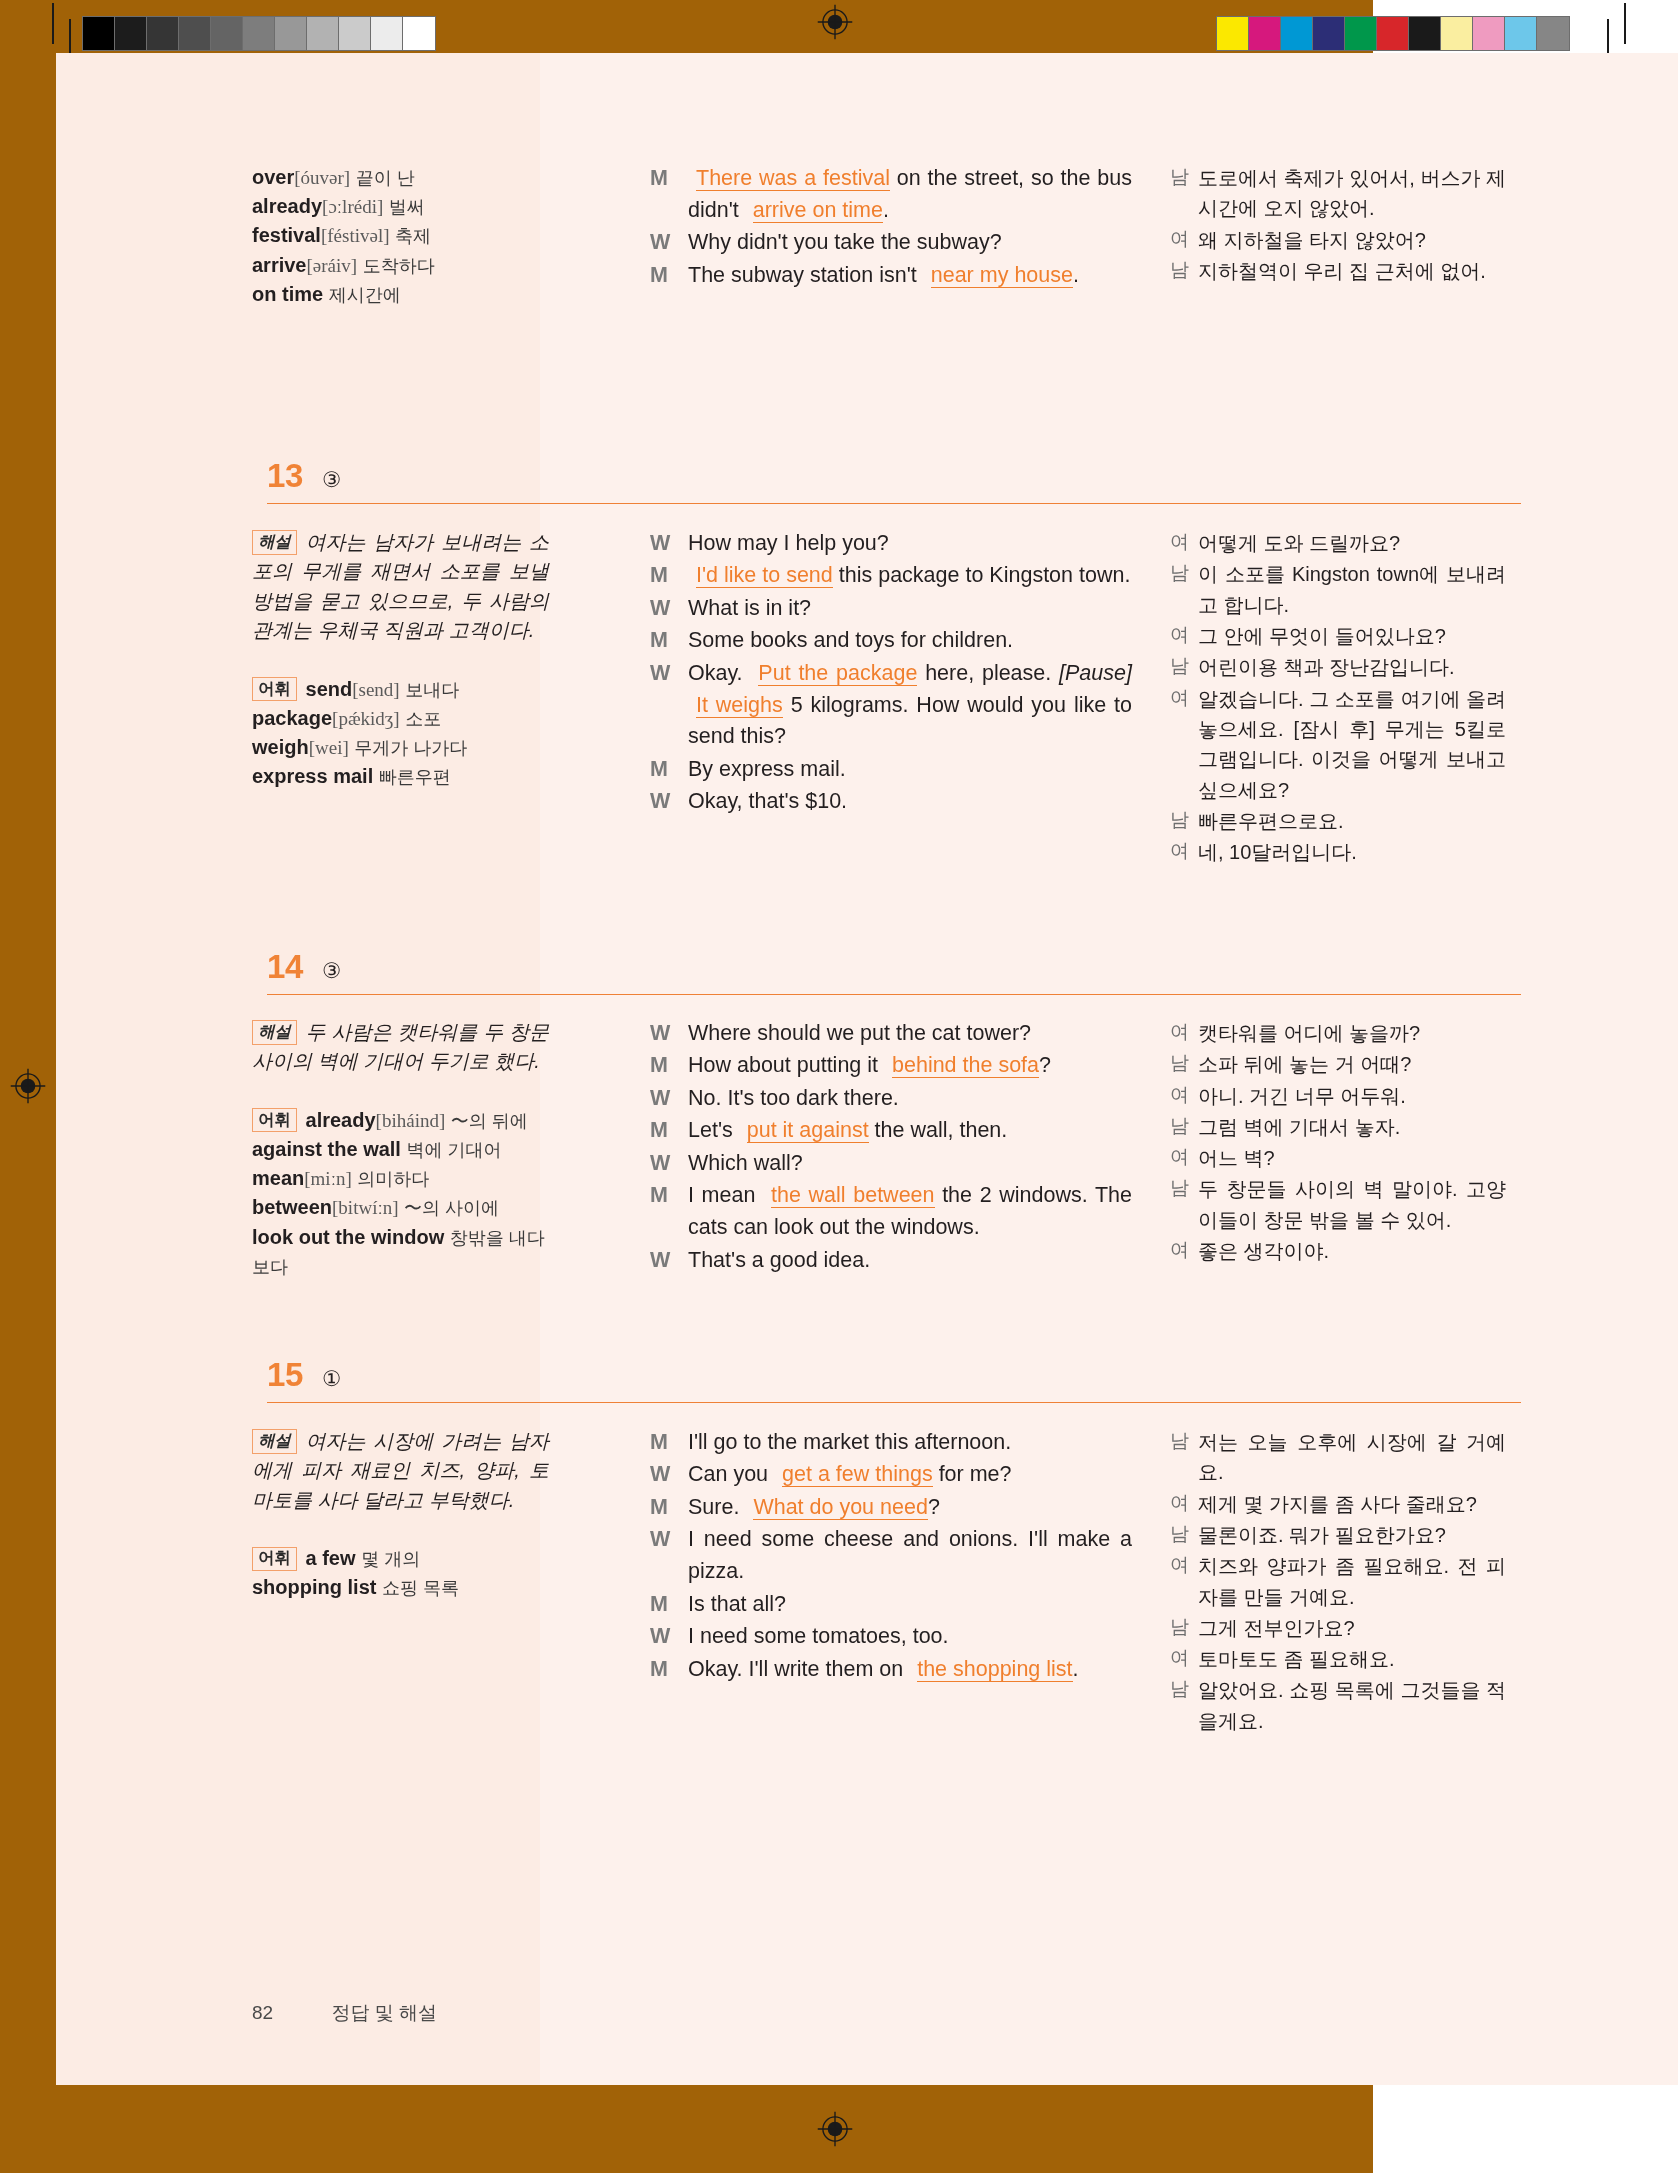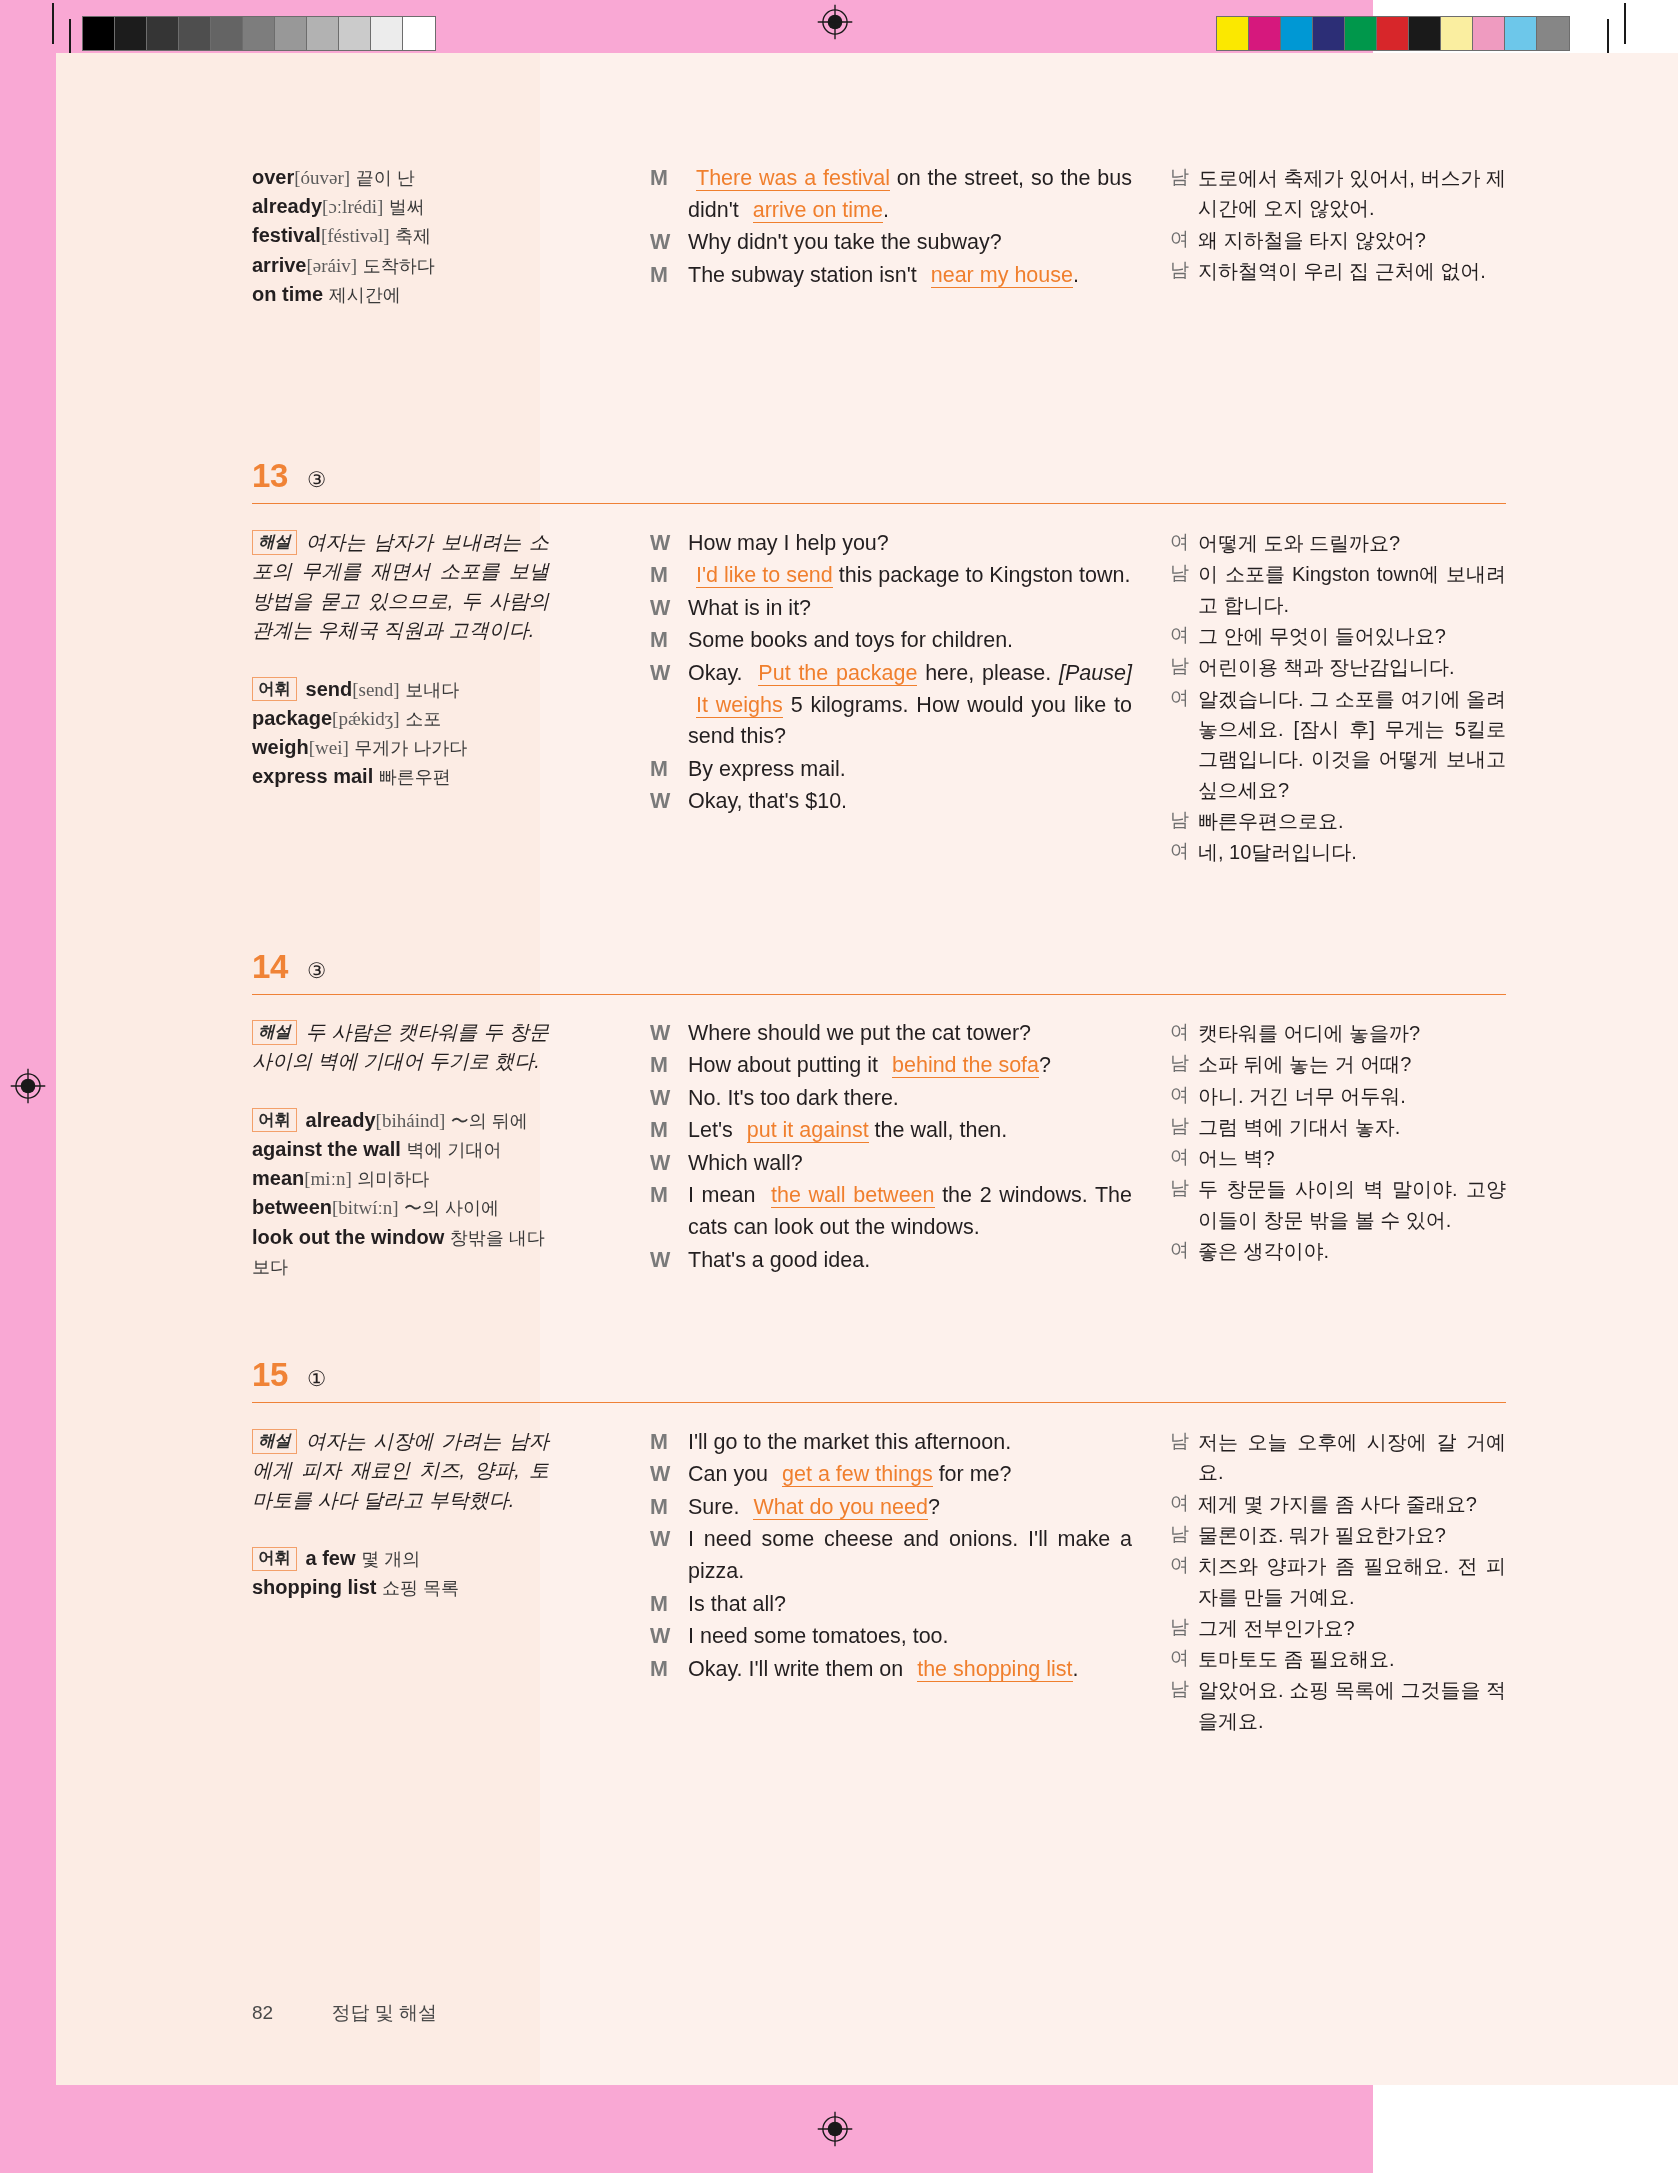--- a/index.html
+++ b/index.html
@@ -2,21 +2,21 @@
 <html style="font-size:13.8px"><head>
 <meta charset="utf-8">
 <style>
   * { box-sizing: border-box; margin: 0; padding: 0; }
   html, body {
     width: 1679px; height: 2173px;
     background: #ffffff;
     font-family: "Liberation Sans", sans-serif;
     overflow: hidden;
   }
-  .page { position: relative; width: 1373px; height: 2173px; background: #f9a8d4; }
+  .page { position: relative; width: 1373px; height: 2173px; background: #a16207; }
 
   
   .calib { position: absolute; top: 15.5px; display: flex; border: 1.7px solid #6d6d6d; }
   .calib .sw { width: 32px; height: 33px; border-right: 1.7px solid #6d6d6d; }
   .calib .sw:last-child { border-right: none; }
   .calib-gray { left: 82px; }
   .calib-color { left: 1216px; }
   .tickline { position: absolute; background: #1a1a1a; }
 
   
@@ -38,21 +38,21 @@
   
   .content { position: absolute; left: 0; top: 0; width: 100%; height: 100%; }
 
   .qblock { position: absolute; left: 0; width: 100%; }
 
   .col-left  { position: absolute; left: 196px;  width: 297px; }
   .col-mid   { position: absolute; left: 594px;  width: 482px; }
   .col-right { position: absolute; left: 1114px; width: 336px; }
 
   
-  .qhead { position: absolute; left: 196px; width: 1254px; }
+  .qhead { position: absolute; left: 211px; width: 1254px; }
   .qnum {
     font-size: 33px; font-weight: 700; color: #f08336;
     letter-spacing: -0.4px; display: inline-block; vertical-align: baseline;
   }
   .qans {
     font-size: 21.5px; color: #231f20; display: inline-block;
     margin-left: 19px; vertical-align: baseline;
   }
   .qrule {
     margin-top: 7.7px; height: 1.7px; background: #ef8136; width: 100%;

